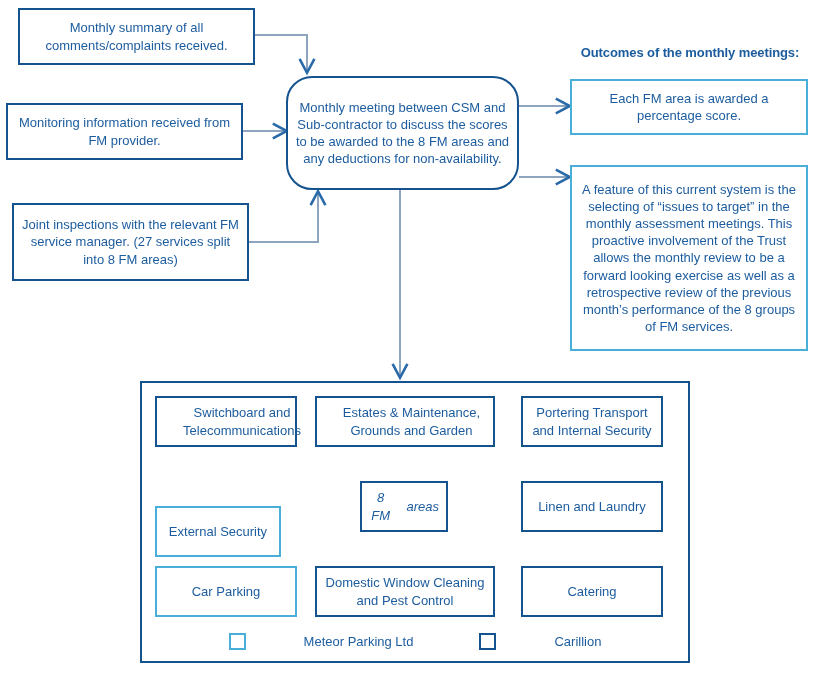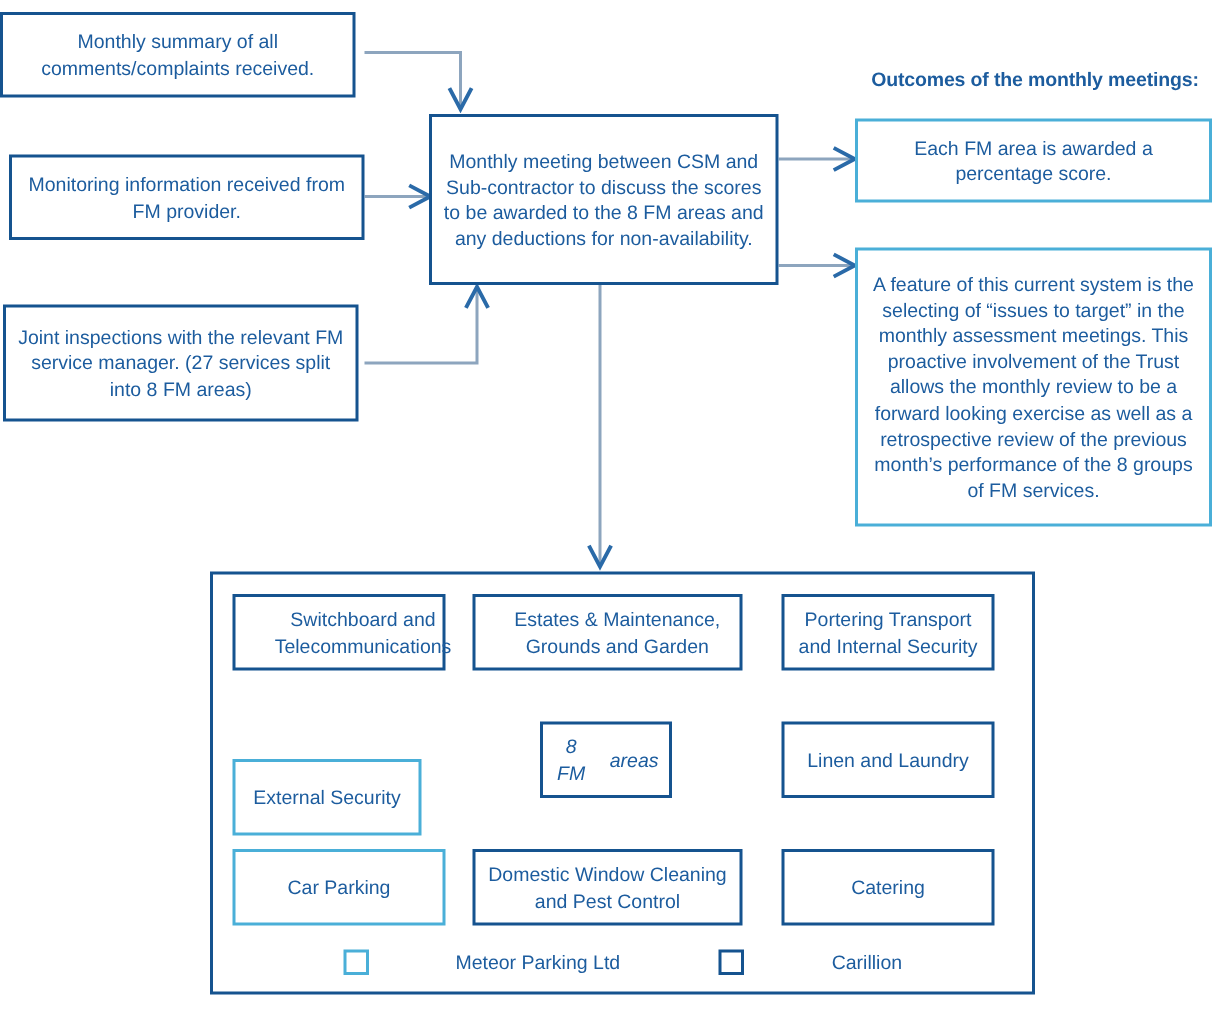--- a/index.html
+++ b/index.html
@@ -86,33 +86,33 @@
       <path d="M455,506 L517,506" marker-end="url(#ard)"></path>
 
       <path d="M358,527 L297,562" marker-end="url(#ard)"></path>
 
       <path d="M405,533 L405,564" marker-end="url(#ard)"></path>
 
       <path d="M452,527 L521,562" marker-end="url(#ard)"></path>
     </g>
   </svg>
 
-  <div class="box dark f13" style="left:0;top:8px;width:237px;height:57px;">
+  <div class="box dark f13" style="left:18px;top:8px;width:237px;height:57px;">
     <span>Monthly summary of all comments/complaints received.</span>
   </div>
 
   <div class="box dark f13" style="left:6px;top:103px;width:237px;height:57px;">
     <span>Monitoring information received from FM provider.</span>
   </div>
 
-  <div class="box dark f13" style="left:2px;top:203px;width:237px;height:78px;">
+  <div class="box dark f13" style="left:12px;top:203px;width:237px;height:78px;">
     <span>Joint inspections with the relevant FM service manager. (27 services split into 8 FM areas)</span>
   </div>
 
-  <div class="box dark f13" style="left:286px;top:76px;width:233px;height:114px;">
+  <div class="box dark f13" style="left:286px;top:76px;width:233px;height:114px;border-radius:26px;">
     <span>Monthly meeting between CSM and Sub-contractor to discuss the scores to be awarded to the 8 FM areas and any deductions for non-availability.</span>
   </div>
 
   <div id="hdr-outcomes">Outcomes of the monthly meetings:</div>
 
   <div class="box light f13" style="left:570px;top:79px;width:238px;height:56px;">
     <span>Each FM area is awarded a percentage score.</span>
   </div>
 
   <div class="box light f13" style="left:570px;top:165px;width:238px;height:186px;">

